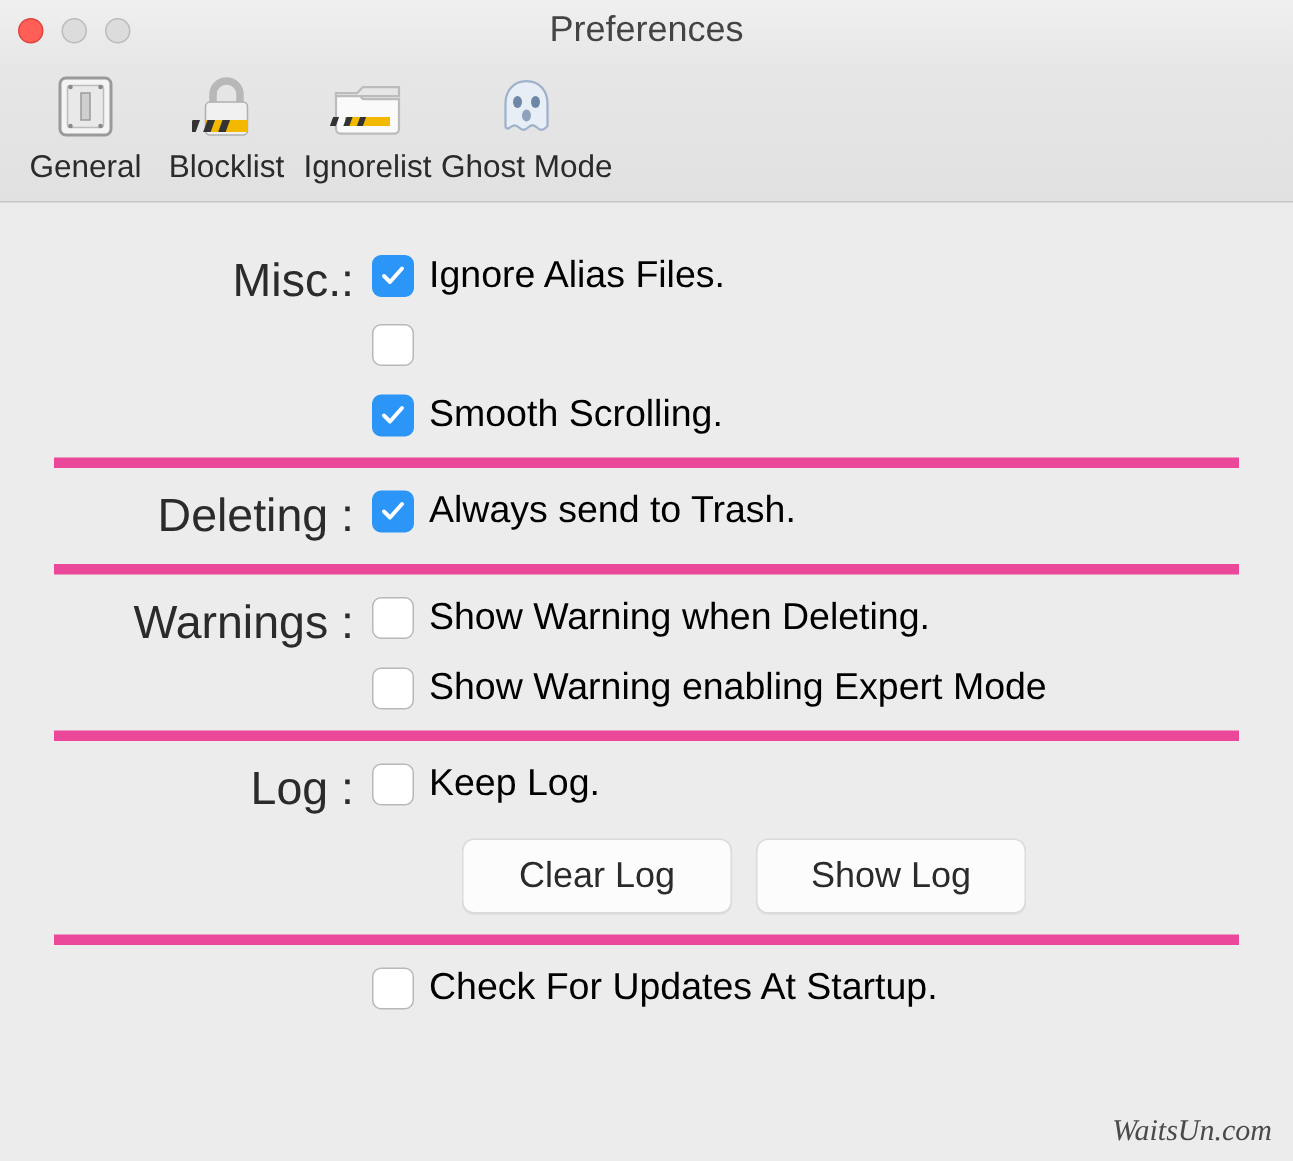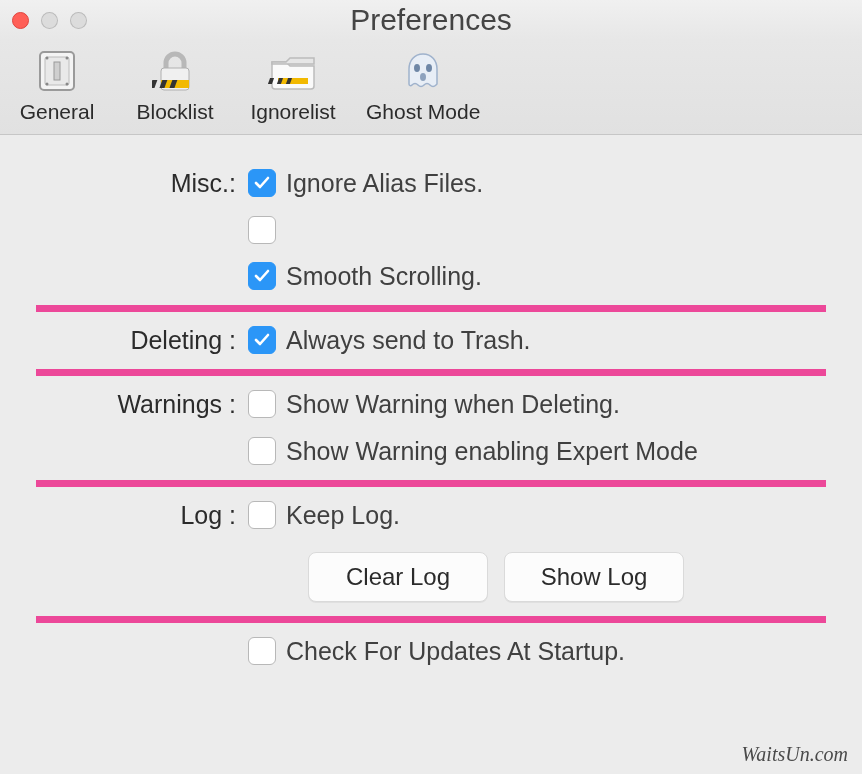--- a/index.html
+++ b/index.html
@@ -33,29 +33,29 @@
     border-radius: 50%;
     border: 1px solid rgba(0,0,0,0.15);
   }
   .tl-close { background: #ff5f57; border-color:#e0443e; }
   .tl-min   { background: #dcdcdc; }
   .tl-zoom  { background: #dcdcdc; }
   .title-text {
     position: absolute;
     left: 0; right: 0;
     text-align: center;
-    font-size: 30px;
+    font-size: 24px;
     color: #444;
     pointer-events: none;
   }
   .toolbar {
     display: flex;
     align-items: flex-start;
     padding: 6px 12px 10px 12px;
-    gap: 28px;
+    gap: 4px;
     background: linear-gradient(#e7e7e7, #e1e1e1);
     border-bottom: 1px solid #c6c6c6;
   }
   .toolbar-item {
     display: flex;
     flex-direction: column;
     align-items: center;
     gap: 4px;
     font-size: 21px;
     color: #2b2b2b;
@@ -74,35 +74,35 @@
     grid-template-columns: 200px 1fr;
     column-gap: 12px;
     padding: 14px 0;
   }
   .section + .section {
     border-top: 7px solid #ec4899;
   }
   .section.no-label { grid-template-columns: 200px 1fr; }
   .section-label {
     text-align: right;
-    font-size: 25px;
+    font-size: 31px;
     color: #2b2b2b;
     padding-top: 0;
   }
   .options {
     display: flex;
     flex-direction: column;
     gap: 18px;
   }
   .row {
     display: flex;
-    align-items: flex-start;
+    align-items: flex-end;
     gap: 10px;
     font-size: 25px;
-    color: #404040;
+    color: #000000;
   }
   .checkbox {
     width: 28px; height: 28px;
     border-radius: 6px;
     border: 1px solid #b8b8b8;
     background: #fff;
     display: inline-flex;
     align-items: center;
     justify-content: center;
     flex-shrink: 0;

